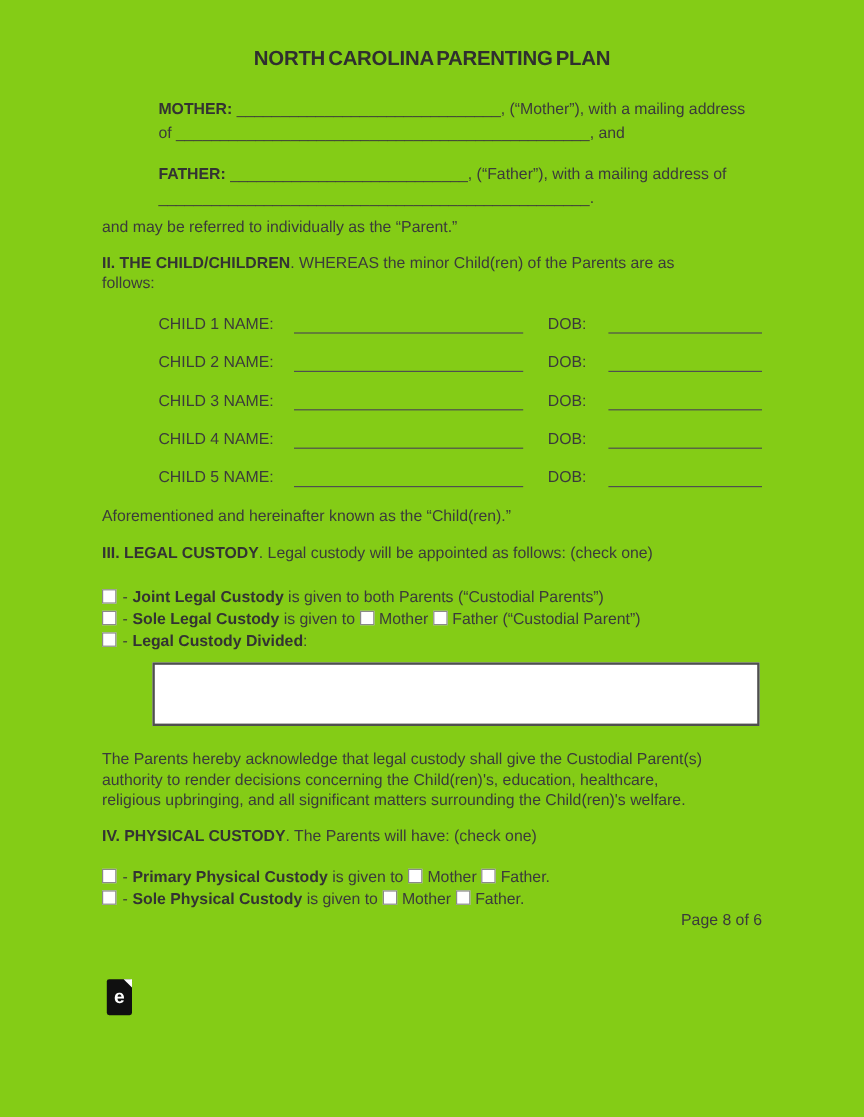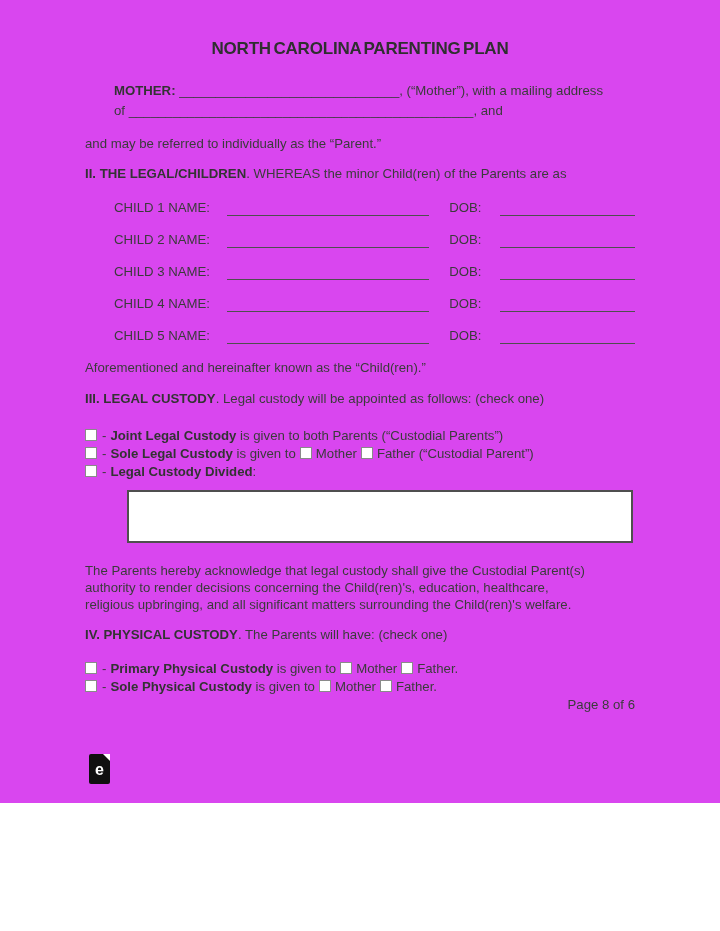--- a/index.html
+++ b/index.html
@@ -1,41 +1,41 @@
 <!DOCTYPE html>
 <html><head>
 <meta charset="utf-8">
 <style>
   html, body { margin: 0; padding: 0; background: #ffffff; }
   .page {
     position: relative;
-    width: 720px; height: 803px;
+    width: 720px; height: 931px;
     box-sizing: border-box;
-    background: #d946ef;
+    background: #84cc16;
     padding: 40px 85px 14px 85px;
     font-family: "Liberation Sans", sans-serif;
     font-size: 13.2px;
     line-height: 17px;
     color: #3b3b3b;
   }
   .title {
     font-size: 17px; font-weight: bold; color: #2f2f2f;
     text-align: center; letter-spacing: -0.2px; word-spacing: -2px;
     margin: 0 0 24px 0;
   }
   b { color: #333; }
   .par { margin: 0 0 13px 0; }
   .mb14 { margin-bottom: 14px; }
   .mb15 { margin-bottom: 15px; }
   .mb17 { margin-bottom: 17px; }
   .mb21 { margin-bottom: 20px; }
   .mb5  { margin-bottom: 5px; }
   .line { white-space: nowrap; }
   .fill .line { line-height: 20px; }
-  .indent { margin-left: 29px; }
+  .indent { margin-left: 47px; }
   .blankline { white-space: pre; letter-spacing: 0; }
   .child-row { display: flex; align-items: flex-end; margin: 0 0 15px 0; height: 17px; white-space: nowrap; gap: 12px; }
   .blank {
     display: inline-block; height: 14px;
     border-bottom: 1px solid #4f4f4f;
   }
   .name-blank { width: 206px; margin: 0 8px 0 5px; }
   .dob-blank  { width: 138px; margin-left: 6px; }
   .opt { line-height: 18px; white-space: nowrap; }
   .opts { margin: 0 0 9px 0; }
@@ -75,27 +75,32 @@
 <div class="page">
 
   <div class="title">NORTH CAROLINA PARENTING PLAN</div>
 
 
   <div class="par fill indent mb14">
     <div class="line"><b>MOTHER: </b><span class="blankline">______________________________</span><span>, (“Mother”), with a mailing address</span></div>
     <div class="line"><span>of </span><span class="blankline">_______________________________________________</span><span>, and</span></div>
   </div>
 
+  <div class="par fill indent mb5">
+    <div class="line"><b>FATHER: </b><span class="blankline">___________________________</span><span>, (“Father”), with a mailing address of</span></div>
+    <div class="line"><span class="blankline">_________________________________________________</span><span>.</span></div>
+  </div>
 
   <div class="par">
     <div class="line">and may be referred to individually as the “Parent.”</div>
   </div>
 
   <div class="par mb17">
-    <div class="line"><b>II. THE LEGAL/CHILDREN</b><span>. WHEREAS the minor Child(ren) of the Parents are as</span></div>
+    <div class="line"><b>II. THE CHILD/CHILDREN</b><span>. WHEREAS the minor Child(ren) of the Parents are as</span></div>
+    <div class="line">follows:</div>
   </div>
 
   <div class="indent">
     <div class="child-row">
         <span>CHILD 1 NAME:</span>
         <span class="blank name-blank"></span>
         <span>DOB:</span>
         <span class="blank dob-blank"></span>
       </div>
     <div class="child-row">

